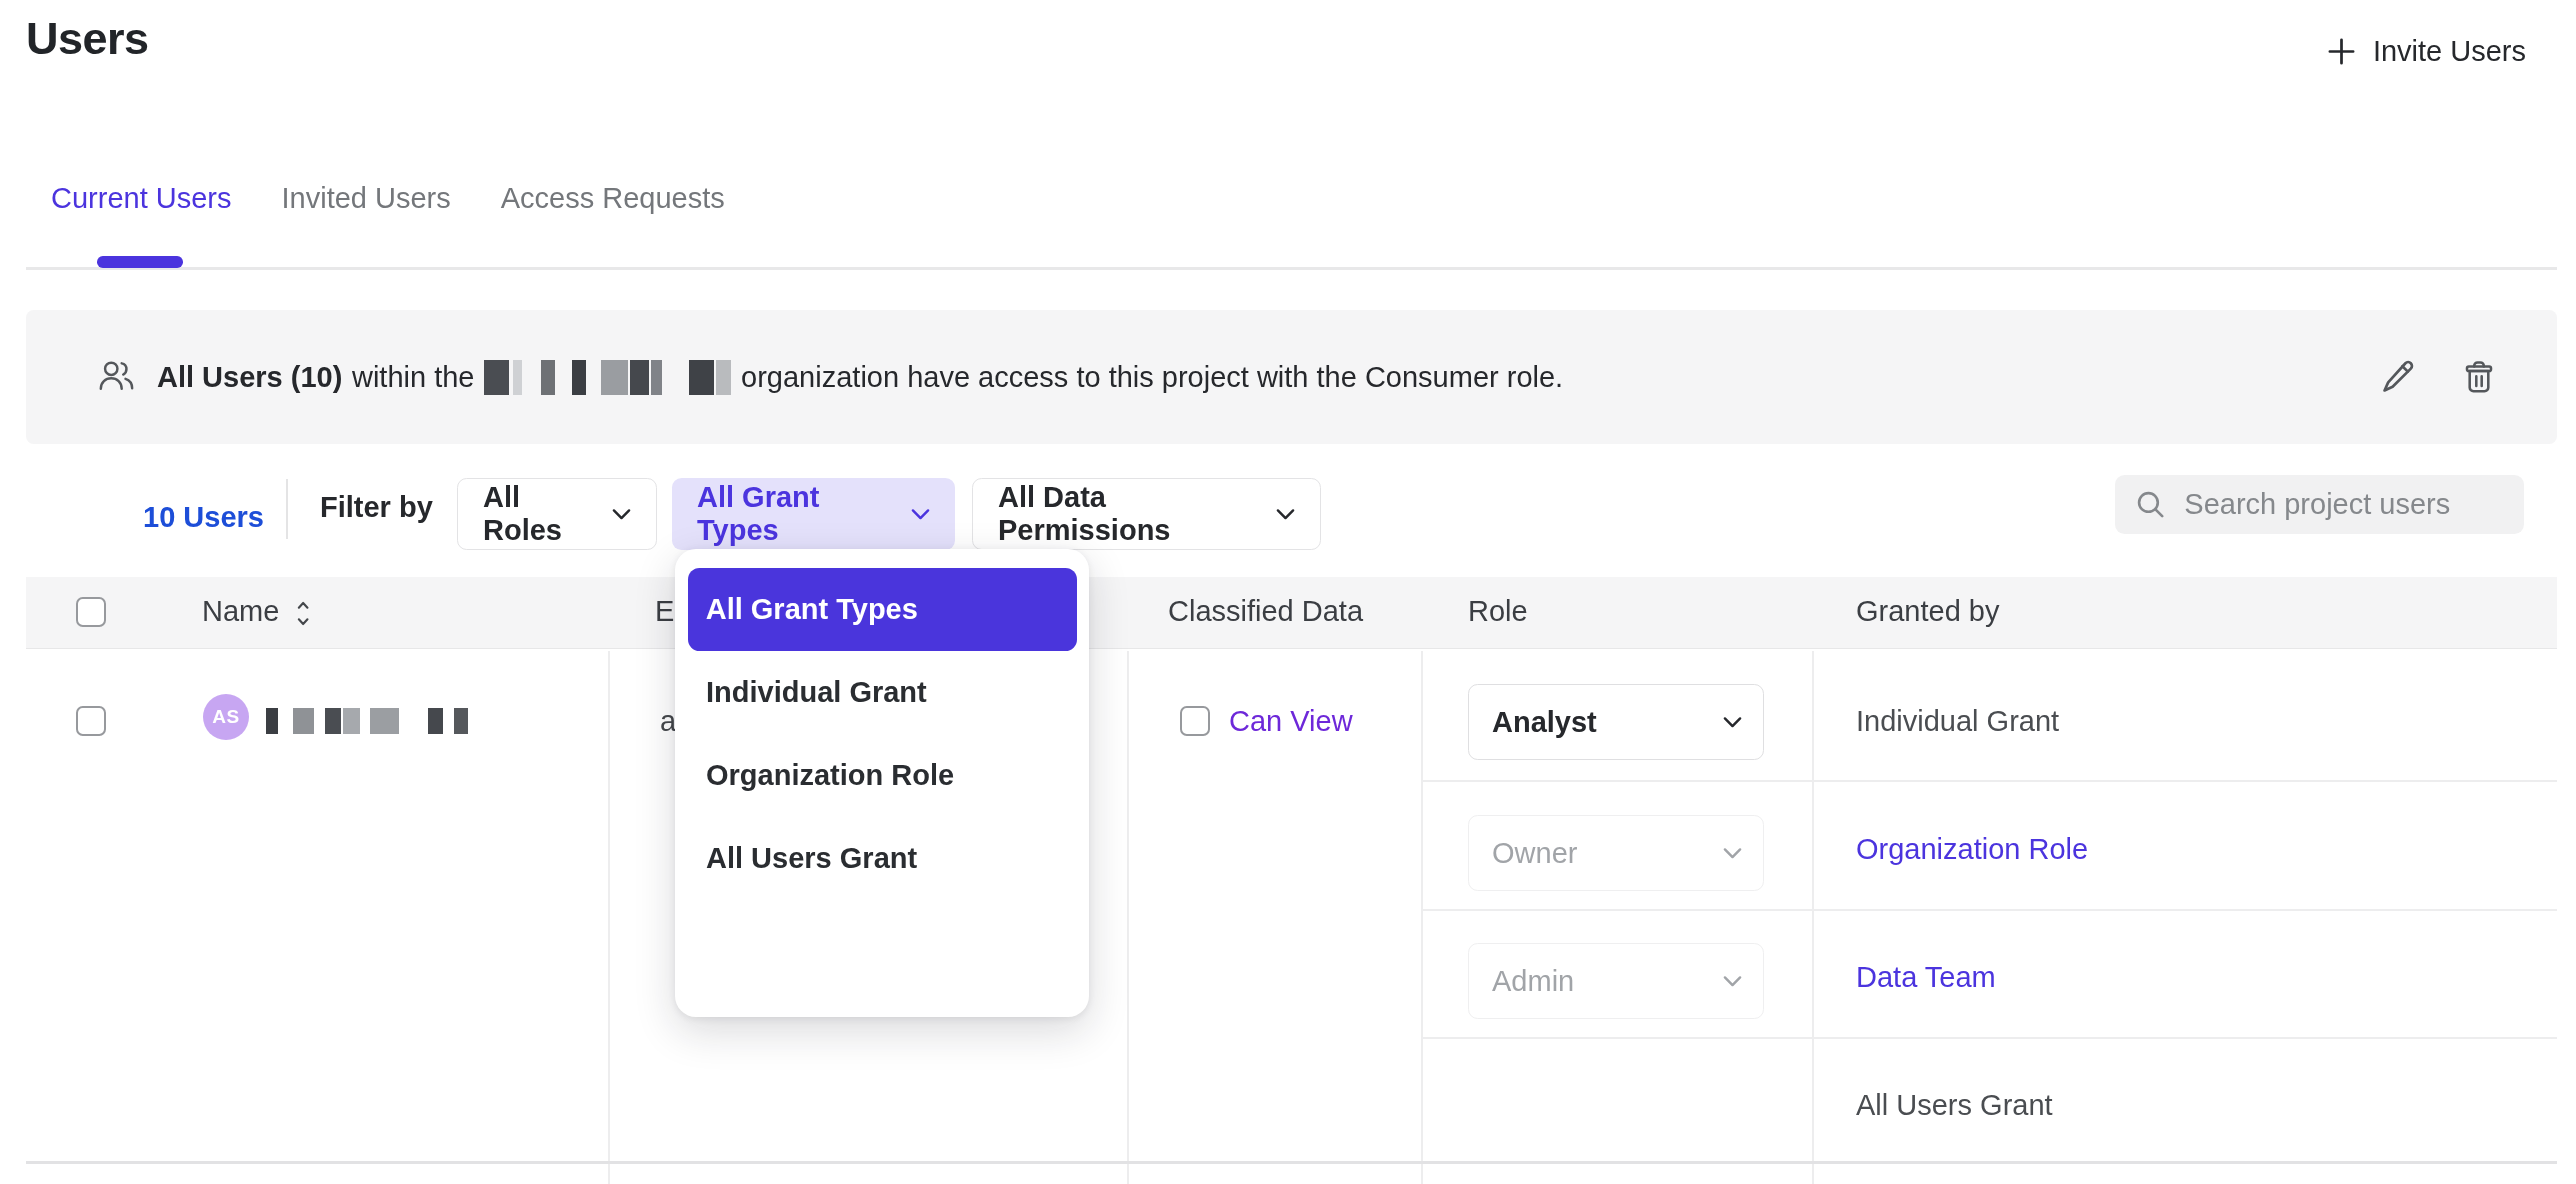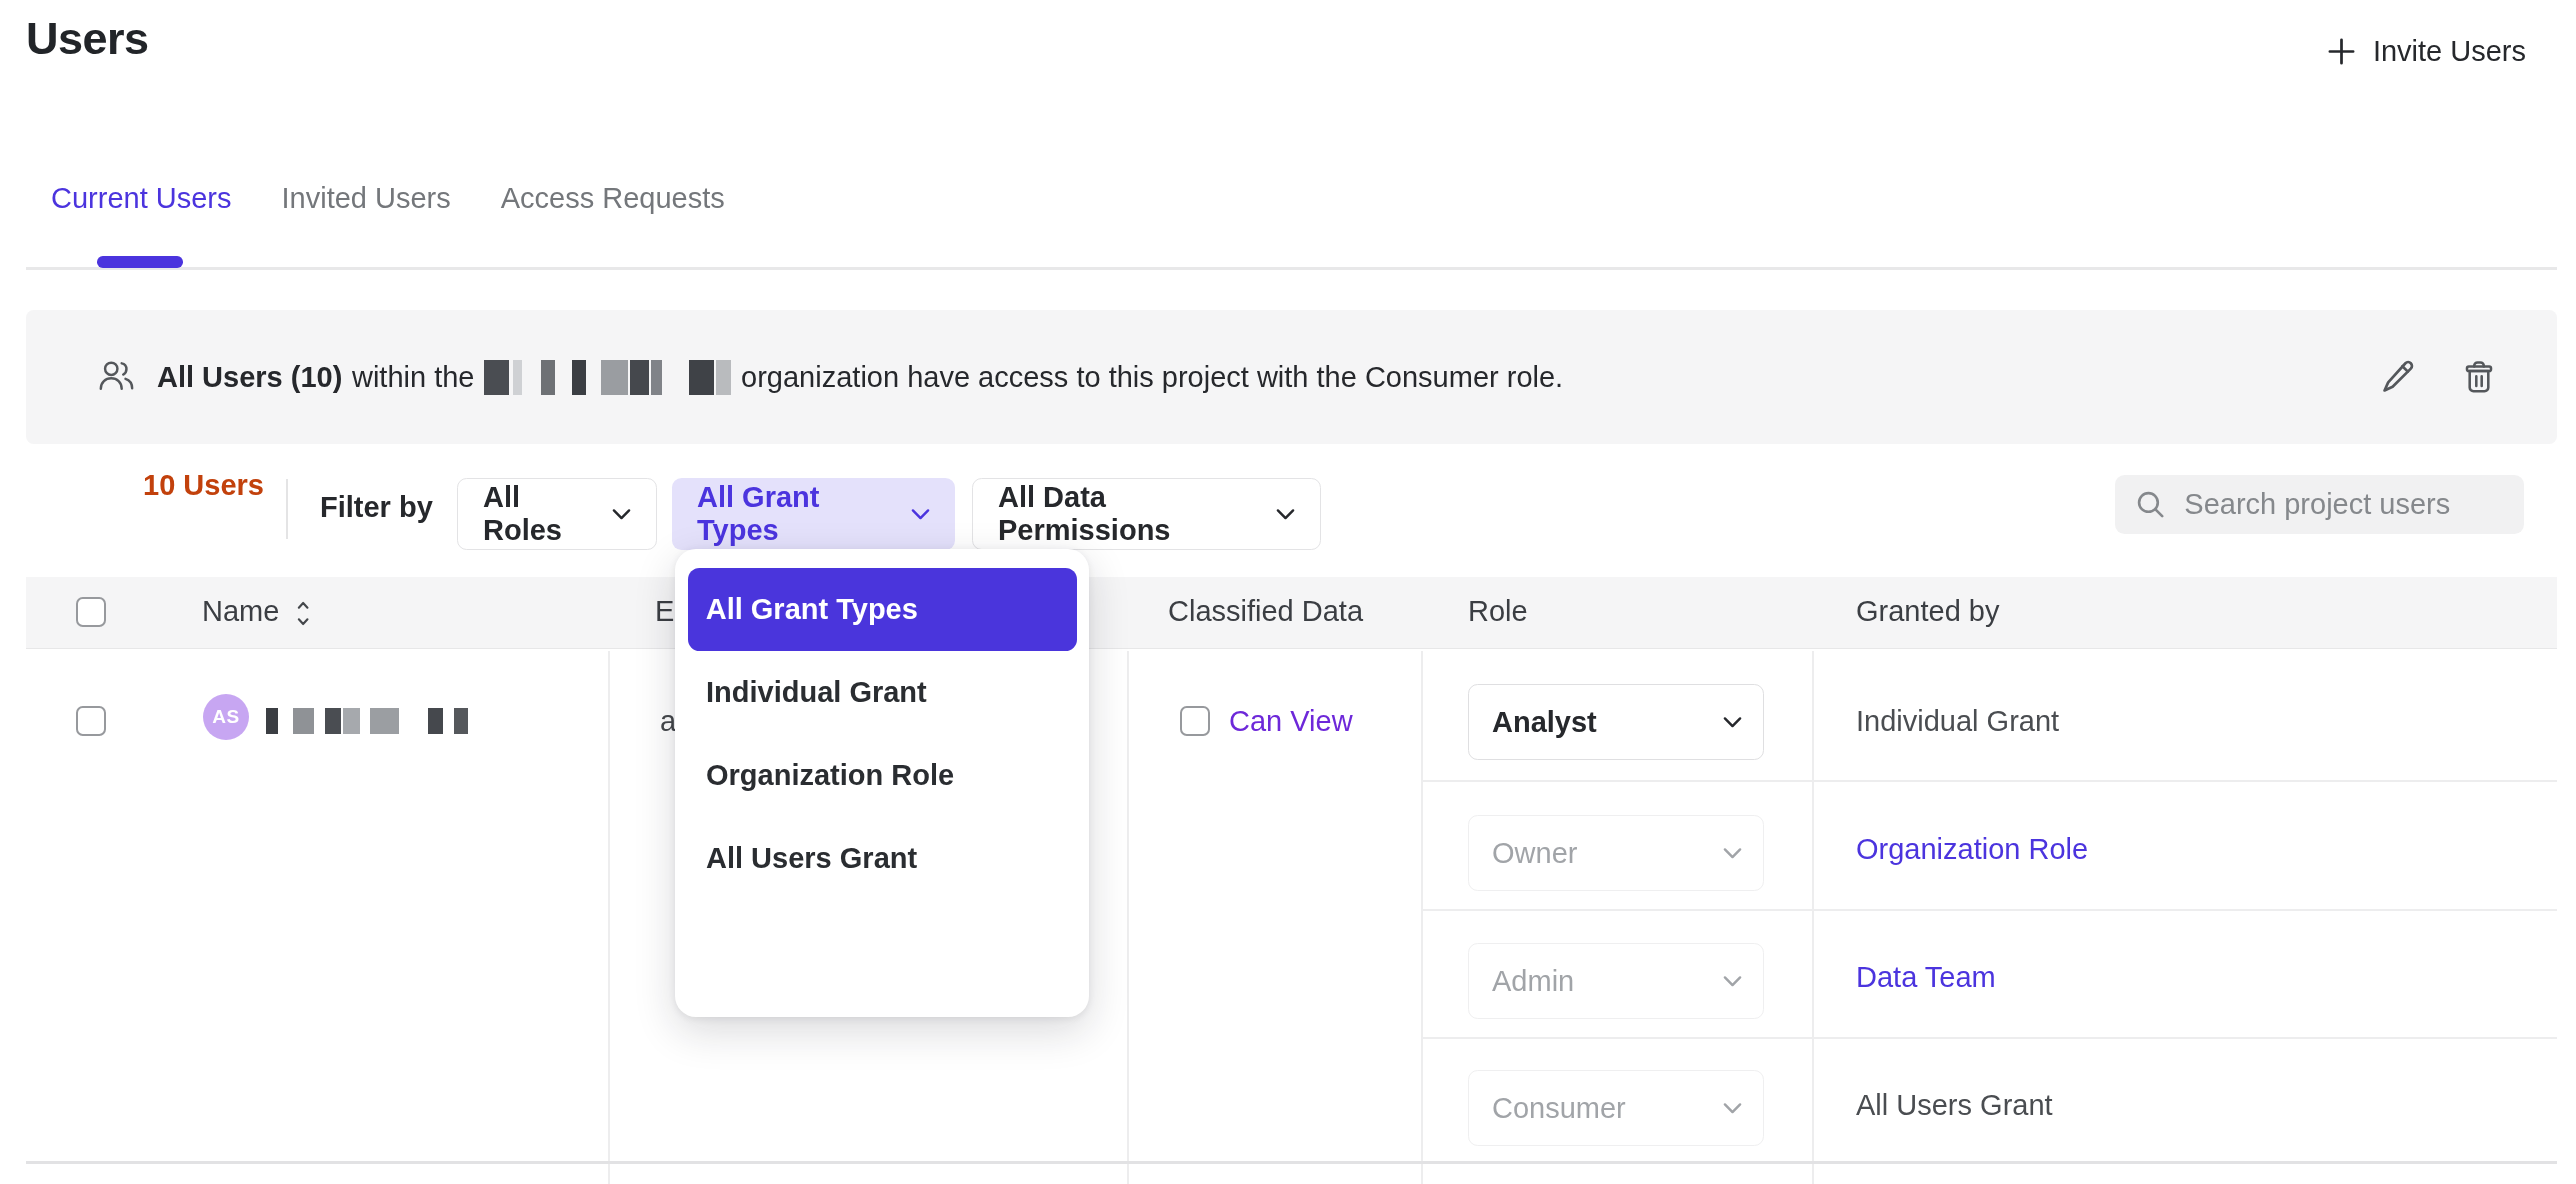--- a/index.html
+++ b/index.html
@@ -28,21 +28,21 @@
   .banner-actions { right:60px; top:0; height:134px; display:flex; align-items:center; gap:44px; }
   .icon-btn { cursor:pointer; display:flex; }
 
   
   .redact { display:inline-flex; align-items:center; }
   .redact span { display:inline-block; }
   .redact-org { height:35px; }
   .redact-name { height:26px; }
 
   
-  .count-label { left:143px; top:469px; font-size:29px; font-weight:700; color:#c2410c;text-align:right; }
+  .count-label { left:143px; top:501px; font-size:29px; font-weight:700; color:#1d4ed8;text-align:right; }
   .controls-sep { left:286px; top:479px; width:1.9px; height:60px; background:#E4E4E5; }
   .filterby-label { left:320px; top:491px; font-size:29px; font-weight:700; color:#26282C; }
   .filter-btn { top:478px; height:72px; border:1.9px solid #E3E3E5; border-radius:9.6px; background:#fff;
     display:flex; align-items:center; justify-content:space-between; padding:17px 25px;
     font-size:29px; font-weight:600; color:#26282C; cursor:pointer; }
   .filter-btn .chev { margin-left:19px; }
   #btn-all-roles { left:457px; width:200px; }
   #btn-grant-types { left:672px; width:283px; border:none; background:#E4E1FB; color:#4B34DE; }
   #btn-data-perms { left:972px; width:349px; }
   .search-box { left:2115px; top:475px; width:409px; height:59px; background:#F1F1F2; border-radius:9.6px;
@@ -246,26 +246,20 @@
       <svg width="19" height="12.5" viewBox="0 0 20 13" fill="none" stroke="#A1A4A8" stroke-width="2.6" stroke-linecap="round" stroke-linejoin="round">
           <path d="M2 2.5l8 8 8-8"></path>
         </svg>
     </div>
     <div class="role-select disabled" style="top:238px;">
       <span>Owner</span>
       <svg width="19" height="12.5" viewBox="0 0 20 13" fill="none" stroke="#A1A4A8" stroke-width="2.6" stroke-linecap="round" stroke-linejoin="round">
           <path d="M2 2.5l8 8 8-8"></path>
         </svg>
     </div>
-    <div class="role-select disabled" style="top:493px;">
-      <span>Consumer</span>
-      <svg width="19" height="12.5" viewBox="0 0 20 13" fill="none" stroke="#A1A4A8" stroke-width="2.6" stroke-linecap="round" stroke-linejoin="round">
-          <path d="M2 2.5l8 8 8-8"></path>
-        </svg>
-    </div>
 
     <div class="granted" style="top:128px;">Individual Grant</div>
     <div class="granted link" style="top:256px;">Organization Role</div>
     <div class="granted link" style="top:384px;">Data Team</div>
     <div class="granted" style="top:512px;">All Users Grant</div>
   </div>
 
   <div class="abs menu">
     <div class="menu-selected">All Grant Types</div>
     <div class="menu-item">Individual Grant</div>

